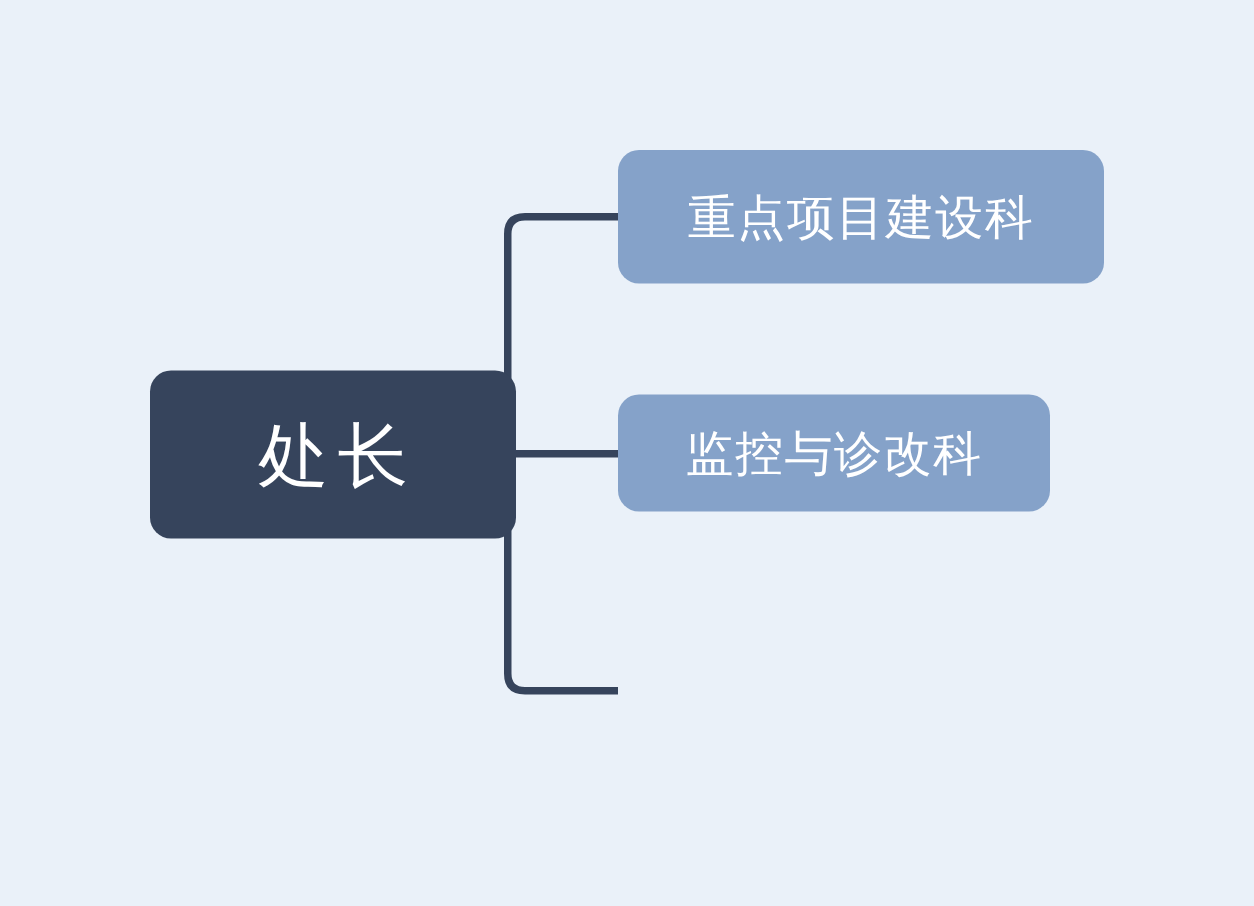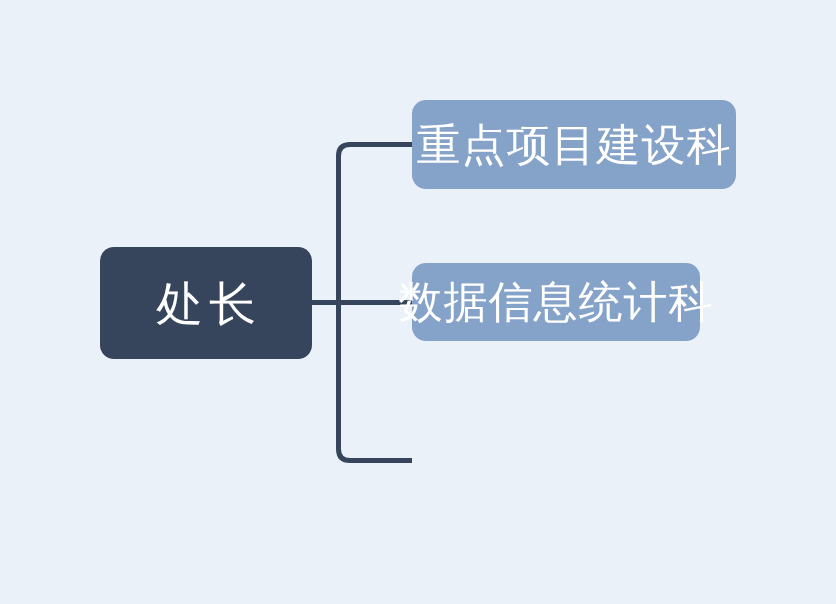--- a/index.html
+++ b/index.html
@@ -40,34 +40,34 @@
     text-align: center;
     color: #ffffff;
     letter-spacing: 1px;
     white-space: nowrap;
     user-select: none;
   }
 
   .node-root {
     left: 100px;
     top: 247px;
-    width: 212px;
+    width: 244px;
     height: 112px;
     background: #36445c;
     border-radius: 14px;
     font-size: 47px;
     letter-spacing: 6px;
     text-indent: 6px;
     line-height: 1;
   }
 
   .node-child {
     background: #85a2c9;
     border-radius: 14px;
-    font-size: 44px;
+    font-size: 32px;
     line-height: 1;
   }
 
   .node-child-0 {
     left: 412px;
     top: 100px;
     width: 324px;
     height: 89px;
   }
 
@@ -103,17 +103,17 @@
 
   <div class="node node-root">
     <span>处长</span>
   </div>
 
   <div class="node node-child node-child-0">
     <span>重点项目建设科</span>
   </div>
 
   <div class="node node-child node-child-1">
-    <span>数据信息统计科</span>
+    <span>监控与诊改科</span>
   </div>
 
 
 </div>
 
 </body></html>

